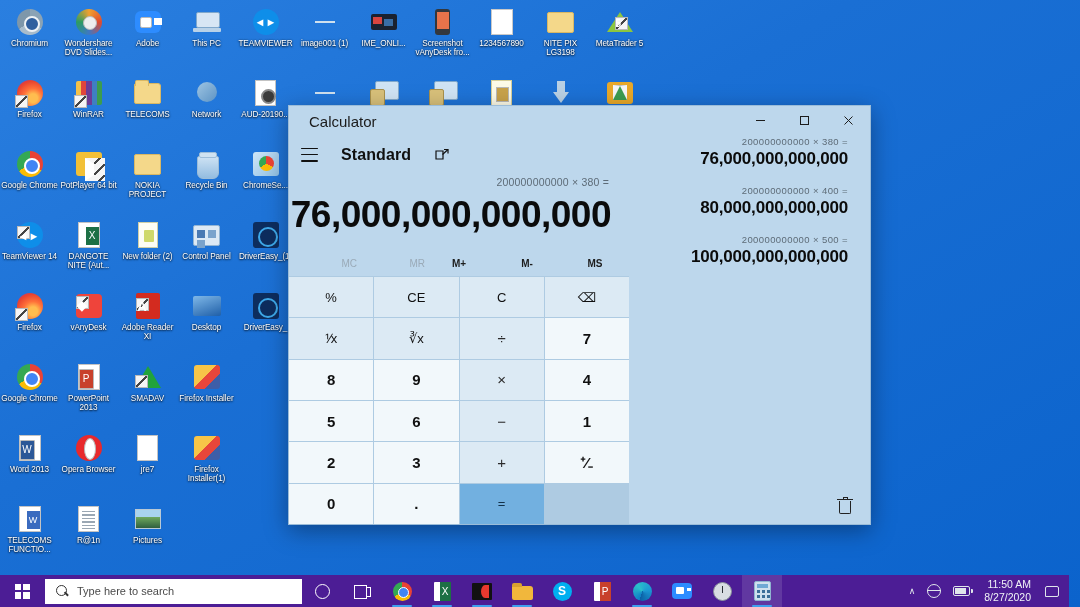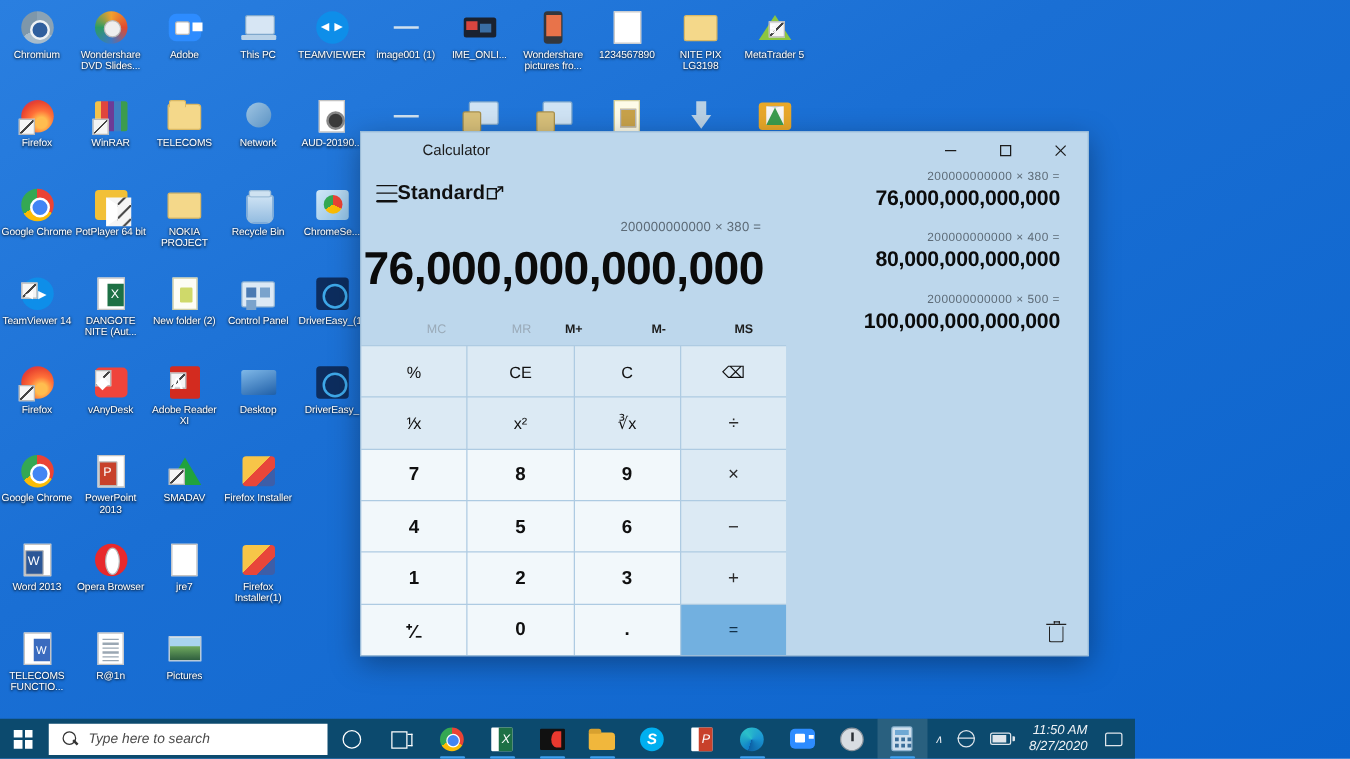--- a/index.html
+++ b/index.html
@@ -189,32 +189,32 @@
     border: 1px solid #9bbcd8;
     display: flex; flex-direction: column;
     overflow: hidden;
   }
   .titlebar {
     height: 30px; display: flex; align-items: flex-start;
     background: #bdd7ec;
     flex: 0 0 auto;
   }
   .titlebar .t-title {
-    font-size: 12px; color: #1b1b1b; padding: 7px 0 0 10px; flex: 1 1 auto; margin-left: 39px;
+    font-size: 15px; color: #1b1b1b; padding: 7px 0 0 20px; flex: 1 1 auto;
   }
   .wbtn {
     width: 44px; height: 29px; display: flex; align-items: center; justify-content: center;
     font-size: 11px; color: #1c1c1c;
   }
 
   .calcbody { flex: 1 1 auto; display: flex; min-height: 0; }
 
   
   .calcleft { width: 340px; display: flex; flex-direction: column; min-width: 0; }
-  .calchead { display: flex; align-items: center; gap: 0; padding: 3px 0 0 12px; height: 34px; }
+  .calchead { display: flex; align-items: center; gap: 23px; padding: 3px 0 0 12px; height: 34px; }
   .hamb { width: 17px; height: 14px; display: flex; flex-direction: column; justify-content: space-between; }
   .hamb i { display: block; height: 1.6px; background: #111; border-radius: 1px; }
   .modename { font-size: 16px; font-weight: bold; color: #101010; letter-spacing: .1px; }
   .keepon { width: 16px; height: 16px; position: relative; }
 
   .displayzone { padding: 0 16px 0 0; }
   .expr {
     text-align: right; font-size: 10.5px; color: #5d6b77; padding: 6px 4px 0 0; height: 18px;
     letter-spacing:.2px;
   }
@@ -270,22 +270,22 @@
   .trashbtn { width: 18px; height: 18px; position: relative; }
   .trashbtn .can {
     position: absolute; left: 3px; top: 4px; width: 12px; height: 13px;
     border: 1.3px solid #222; border-top: none; border-radius: 0 0 2px 2px;
   }
   .trashbtn .lid { position: absolute; left: 1px; top: 2px; width: 16px; height: 1.4px; background: #222; }
   .trashbtn .hdl { position: absolute; left: 6.5px; top: 0px; width: 5px; height: 2px; border: 1.2px solid #222; border-bottom: none; }
 
   
   #taskbar {
-    position: absolute; left: 0; bottom: 0; width: 908px; height: 32px;
-    background: #0c4a6e; display: flex; align-items: center; font-style: italic;
+    position: absolute; left: 0; bottom: 0; width: 1069px; height: 32px;
+    background: #4c1d95; display: flex; align-items: center;
   }
   .startbtn { width: 44px; height: 32px; display: flex; align-items: center; justify-content: center; }
   .winlogo { width: 15px; height: 15px; display: grid; grid-template-columns: 1fr 1fr; grid-template-rows: 1fr 1fr; gap: 1.6px; }
   .winlogo i { background: #ffffff; display: block; }
   .searchbox {
     width: 257px; height: 25px; background: #ffffff; display: flex; align-items: center;
     gap: 8px; padding-left: 11px; margin-left: 1px;
   }
   .searchbox .sicon { width: 13px; height: 13px; position: relative; }
   .searchbox .sicon::before {
@@ -386,21 +386,21 @@
       <div class="dicon">
         <span class="glyph">
           <span class="g-ime"></span>
         </span>
         <span class="lbl">IME_ONLI...</span>
       </div>
       <div class="dicon">
         <span class="glyph">
           <span class="g-phone"></span>
         </span>
-        <span class="lbl">Wondershare pictures fro...</span>
+        <span class="lbl">Screenshot vAnyDesk fro...</span>
       </div>
       <div class="dicon">
         <span class="glyph">
           <span class="g-blank"></span>
         </span>
         <span class="lbl">1234567890</span>
       </div>
       <div class="dicon">
         <span class="glyph">
           <span class="g-num"></span>
@@ -760,21 +760,20 @@
           <div>M-</div>
           <div>MS</div>
         </div>
 
       <div class="keypad" id="keypad">
           <div class="key ">%</div>
           <div class="key ">CE</div>
           <div class="key ">C</div>
           <div class="key ">⌫</div>
           <div class="key ">⅟x</div>
-          <div class="key ">x²</div>
           <div class="key ">∛x</div>
           <div class="key op">÷</div>
           <div class="key num">7</div>
           <div class="key num">8</div>
           <div class="key num">9</div>
           <div class="key op">×</div>
           <div class="key num">4</div>
           <div class="key num">5</div>
           <div class="key num">6</div>
           <div class="key op">−</div>

